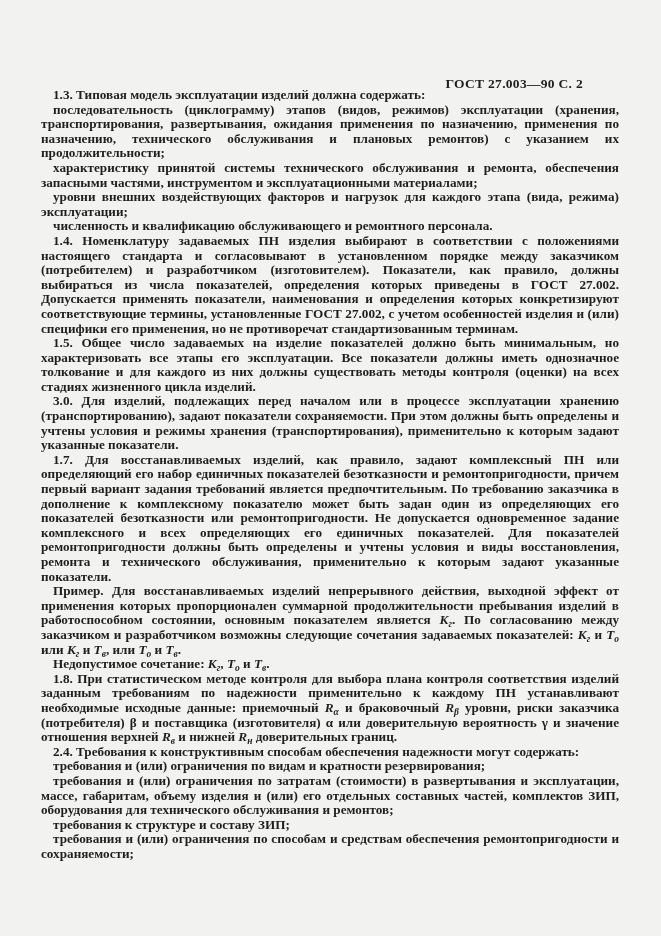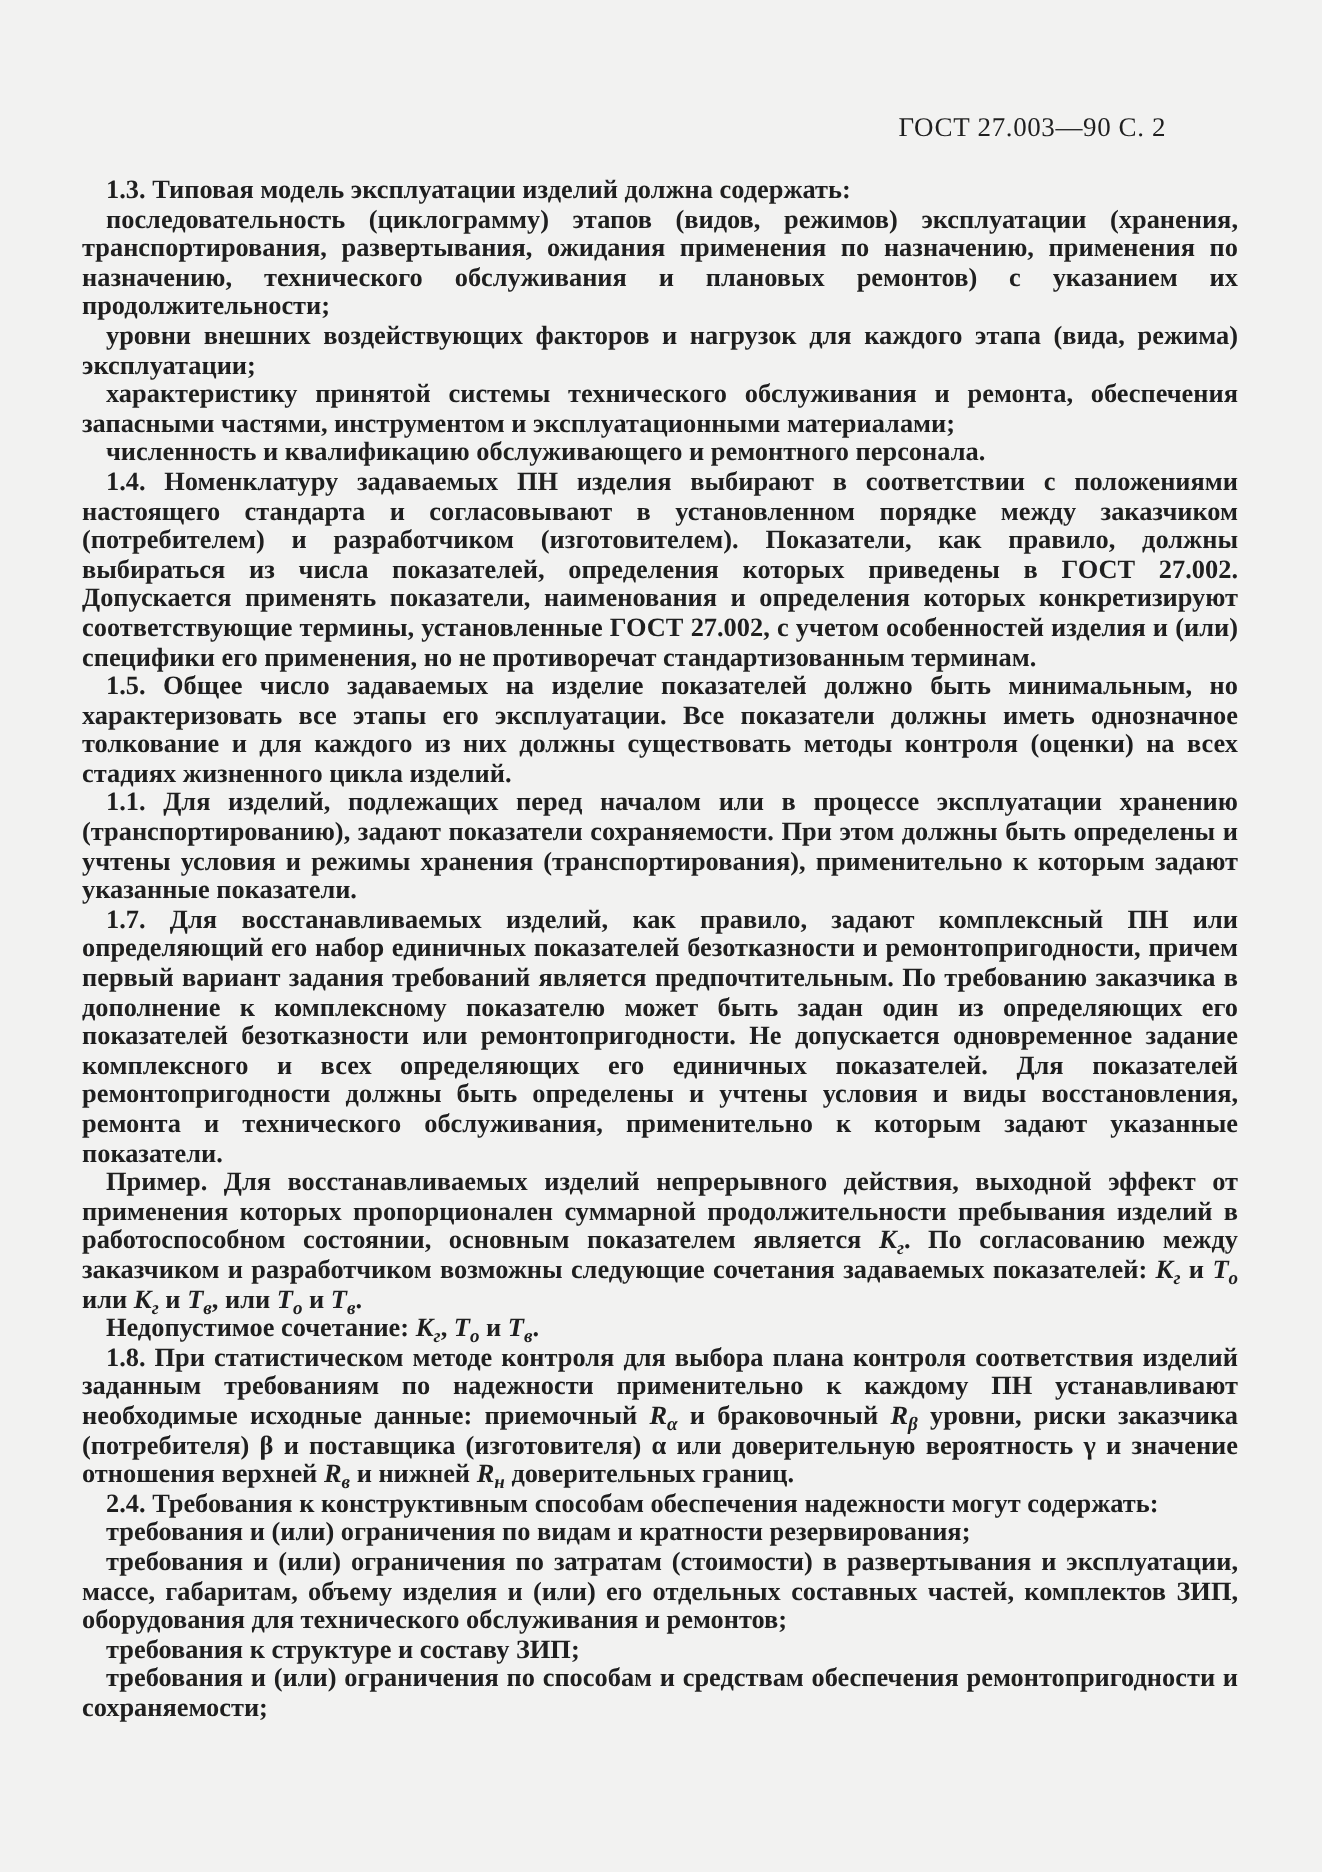--- a/index.html
+++ b/index.html
@@ -11,25 +11,25 @@
     position: relative;
     width: 661px;
     height: 936px;
     background: #f2f2f1;
     overflow: hidden;
     font-family: "Liberation Serif", serif;
     color: #1f1f1f;
   }
   .page-header {
     position: absolute;
-    top: 56px;
+    top: 76px;
     left: 41px;
     width: 542px;
     text-align: right;
-    font-weight: normal;
+    font-weight: bold;
     font-size: 13.5px;
     letter-spacing: 0.3px;
     white-space: nowrap;
   }
   .content {
     position: absolute;
     top: 88px;
     left: 41px;
     width: 578px;
     font-size: 13.2px;
@@ -59,26 +59,26 @@
 </head>
 <body>
 
 <div class="page">
   <div class="page-header">
     <span>ГОСТ 27.003—90 С. 2</span>
   </div>
   <div class="content" id="content">
       <p class="para">1.3. Типовая модель эксплуатации изделий должна содержать:</p>
       <p class="para">последовательность (циклограмму) этапов (видов, режимов) эксплуатации (хранения, транспортирования, развертывания, ожидания применения по назначению, применения по назначению, технического обслуживания и плановых ремонтов) с указанием их продолжительности;</p>
+      <p class="para">характеристику принятой системы технического обслуживания и ремонта, обеспечения запасными частями, инструментом и эксплуатационными материалами;</p>
       <p class="para">уровни внешних воздействующих факторов и нагрузок для каждого этапа (вида, режима) эксплуатации;</p>
-      <p class="para">характеристику принятой системы технического обслуживания и ремонта, обеспечения запасными частями, инструментом и эксплуатационными материалами;</p>
       <p class="para">численность и квалификацию обслуживающего и ремонтного персонала.</p>
       <p class="para">1.4. Номенклатуру задаваемых ПН изделия выбирают в соответствии с положениями настоящего стандарта и согласовывают в установленном порядке между заказчиком (потребителем) и разработчиком (изготовителем). Показатели, как правило, должны выбираться из числа показателей, определения которых приведены в ГОСТ 27.002. Допускается применять показатели, наименования и определения которых конкретизируют соответствующие термины, установленные ГОСТ 27.002, с учетом особенностей изделия и (или) специфики его применения, но не противоречат стандартизованным терминам.</p>
       <p class="para">1.5. Общее число задаваемых на изделие показателей должно быть минимальным, но характеризовать все этапы его эксплуатации. Все показатели должны иметь однозначное толкование и для каждого из них должны существовать методы контроля (оценки) на всех стадиях жизненного цикла изделий.</p>
-      <p class="para">1.1. Для изделий, подлежащих перед началом или в процессе эксплуатации хранению (транспортированию), задают показатели сохраняемости. При этом должны быть определены и учтены условия и режимы хранения (транспортирования), применительно к которым задают указанные показатели.</p>
+      <p class="para">3.0. Для изделий, подлежащих перед началом или в процессе эксплуатации хранению (транспортированию), задают показатели сохраняемости. При этом должны быть определены и учтены условия и режимы хранения (транспортирования), применительно к которым задают указанные показатели.</p>
       <p class="para">1.7. Для восстанавливаемых изделий, как правило, задают комплексный ПН или определяющий его набор единичных показателей безотказности и ремонтопригодности, причем первый вариант задания требований является предпочтительным. По требованию заказчика в дополнение к комплексному показателю может быть задан один из определяющих его показателей безотказности или ремонтопригодности. Не допускается одновременное задание комплексного и всех определяющих его единичных показателей. Для показателей ремонтопригодности должны быть определены и учтены условия и виды восстановления, ремонта и технического обслуживания, применительно к которым задают указанные показатели.</p>
       <p class="para">Пример. Для восстанавливаемых изделий непрерывного действия, выходной эффект от применения которых пропорционален суммарной продолжительности пребывания изделий в работоспособном состоянии, основным показателем является <i class="sym">К<sub>г</sub></i>. По согласованию между заказчиком и разработчиком возможны следующие сочетания задаваемых показателей: <i class="sym">К<sub>г</sub></i> и <i class="sym">Т<sub>о</sub></i> или <i class="sym">К<sub>г</sub></i> и <i class="sym">Т<sub>в</sub></i>, или <i class="sym">Т<sub>о</sub></i> и <i class="sym">Т<sub>в</sub></i>.</p>
       <p class="para">Недопустимое сочетание: <i class="sym">К<sub>г</sub></i>, <i class="sym">Т<sub>о</sub></i> и <i class="sym">Т<sub>в</sub></i>.</p>
       <p class="para">1.8. При статистическом методе контроля для выбора плана контроля соответствия изделий заданным требованиям по надежности применительно к каждому ПН устанавливают необходимые исходные данные: приемочный <i class="sym">R<sub>α</sub></i> и браковочный <i class="sym">R<sub>β</sub></i> уровни, риски заказчика (потребителя) β и поставщика (изготовителя) α или доверительную вероятность γ и значение отношения верхней <i class="sym">R<sub>в</sub></i> и нижней <i class="sym">R<sub>н</sub></i> доверительных границ.</p>
       <p class="para">2.4. Требования к конструктивным способам обеспечения надежности могут содержать:</p>
       <p class="para">требования и (или) ограничения по видам и кратности резервирования;</p>
       <p class="para">требования и (или) ограничения по затратам (стоимости) в развертывания и эксплуатации, массе, габаритам, объему изделия и (или) его отдельных составных частей, комплектов ЗИП, оборудования для технического обслуживания и ремонтов;</p>
       <p class="para">требования к структуре и составу ЗИП;</p>
       <p class="para">требования и (или) ограничения по способам и средствам обеспечения ремонтопригодности и сохраняемости;</p>
     </div>

